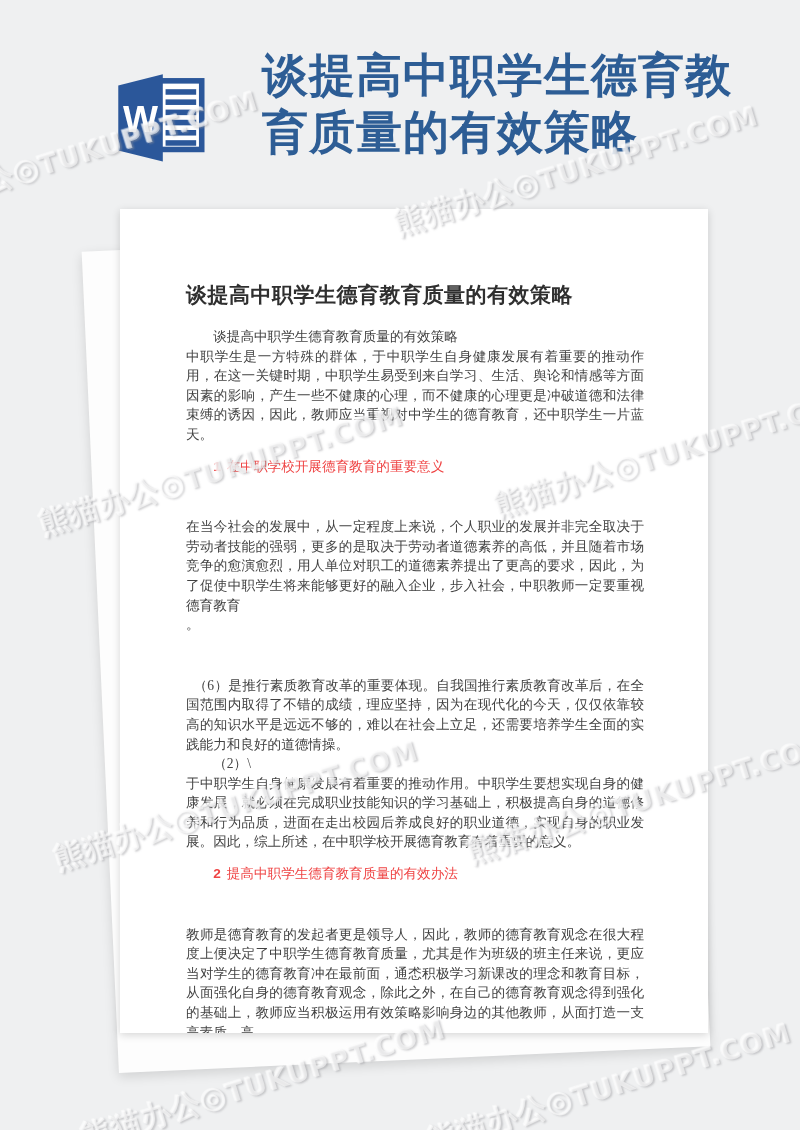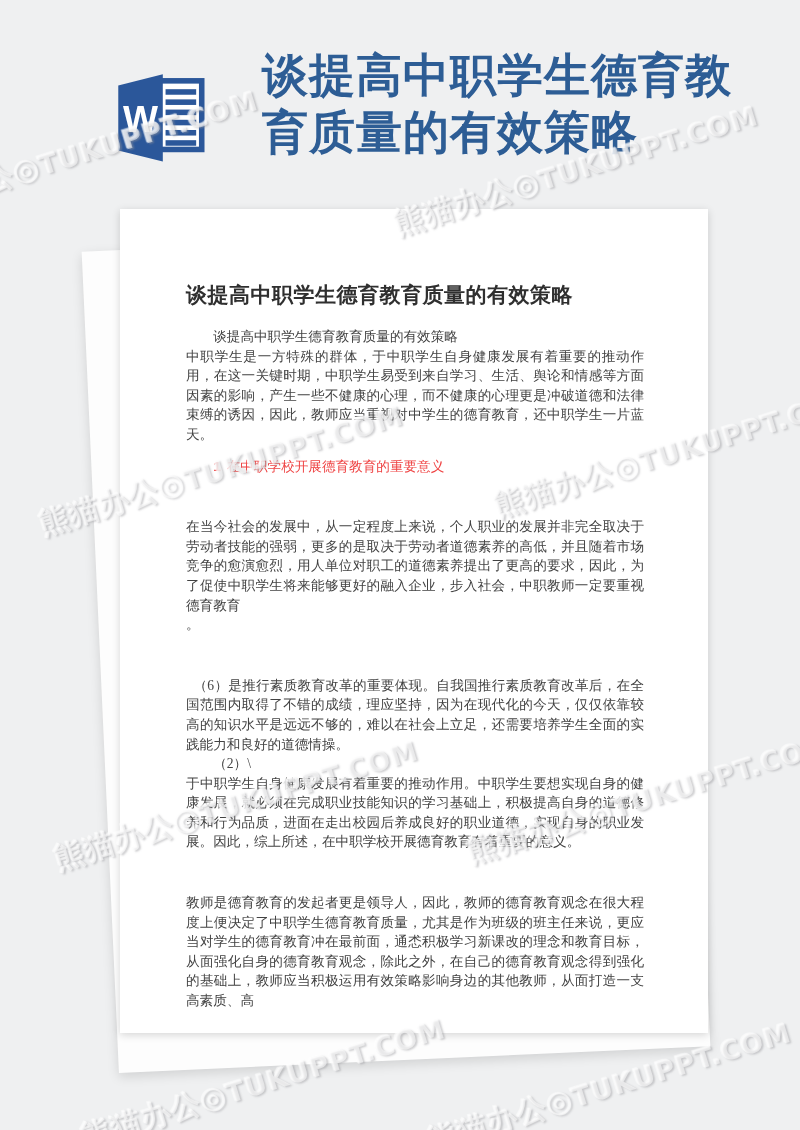--- a/index.html
+++ b/index.html
@@ -86,20 +86,21 @@
   <h2 class="doc-title">谈提高中职学生德育教育质量的有效策略</h2>
   <div id="doc-body">
       <p class="doc-p indent">谈提高中职学生德育教育质量的有效策略</p>
       <p class="doc-p">中职学生是一方特殊的群体，于中职学生自身健康发展有着重要的推动作用，在这一关键时期，中职学生易受到来自学习、生活、舆论和情感等方面因素的影响，产生一些不健康的心理，而不健康的心理更是冲破道德和法律束缚的诱因，因此，教师应当重视对中学生的德育教育，还中职学生一片蓝天。</p>
       <p class="doc-h"><span class="hnum">1</span>在中职学校开展德育教育的重要意义</p>
       <p class="doc-p spaced">在当今社会的发展中，从一定程度上来说，个人职业的发展并非完全取决于劳动者技能的强弱，更多的是取决于劳动者道德素养的高低，并且随着市场竞争的愈演愈烈，用人单位对职工的道德素养提出了更高的要求，因此，为了促使中职学生将来能够更好的融入企业，步入社会，中职教师一定要重视德育教育</p>
       <p class="doc-p">。</p>
       <p class="doc-p numitem spaced">（6）是推行素质教育改革的重要体现。自我国推行素质教育改革后，在全国范围内取得了不错的成绩，理应坚持，因为在现代化的今天，仅仅依靠较高的知识水平是远远不够的，难以在社会上立足，还需要培养学生全面的实践能力和良好的道德情操。</p>
       <p class="doc-p indent">（2）\</p>
       <p class="doc-p">于中职学生自身健康发展有着重要的推动作用。中职学生要想实现自身的健康发展，就必须在完成职业技能知识的学习基础上，积极提高自身的道德修养和行为品质，进面在走出校园后养成良好的职业道德，实现自身的职业发展。因此，综上所述，在中职学校开展德育教育有着重要的意义。</p>
+      <p class="doc-h"><span class="hnum">2</span>提高中职学生德育教育质量的有效办法</p>
       <p class="doc-p spaced">教师是德育教育的发起者更是领导人，因此，教师的德育教育观念在很大程度上便决定了中职学生德育教育质量，尤其是作为班级的班主任来说，更应当对学生的德育教育冲在最前面，通怸积极学习新课改的理念和教育目标，从面强化自身的德育教育观念，除此之外，在自己的德育教育观念得到强化的基础上，教师应当积极运用有效策略影响身边的其他教师，从面打造一支高素质、高</p>
     </div>
 </div>
 
 <div class="watermark-layer" id="watermark-layer">
     <span class="wm" style="left: -105px; top: 190px;"><span class="wm-cn">熊猫办公◎</span><span>TUKUPPT.COM</span></span>
     <span class="wm" style="left: 395px; top: 205px;"><span class="wm-cn">熊猫办公◎</span><span>TUKUPPT.COM</span></span>
     <span class="wm" style="left: 40px; top: 505px;"><span class="wm-cn">熊猫办公◎</span><span>TUKUPPT.COM</span></span>
     <span class="wm" style="left: 495px; top: 487px;"><span class="wm-cn">熊猫办公◎</span><span>TUKUPPT.COM</span></span>
     <span class="wm" style="left: 55px; top: 840px;"><span class="wm-cn">熊猫办公◎</span><span>TUKUPPT.COM</span></span>

